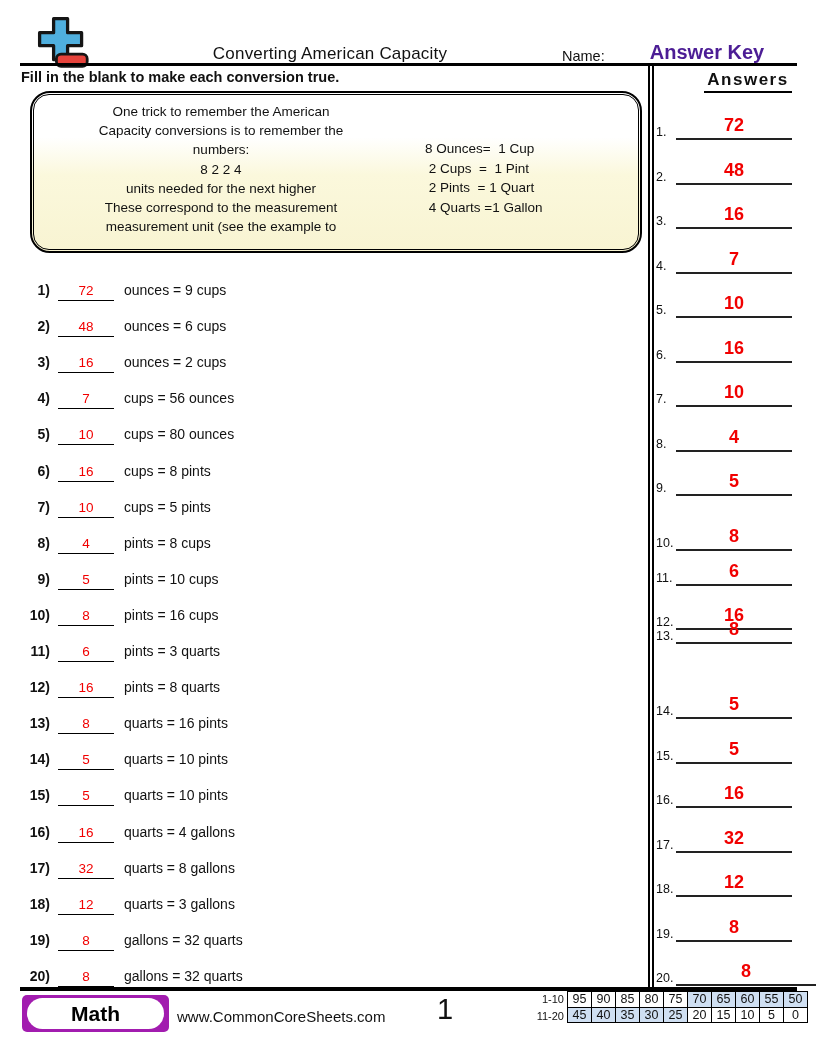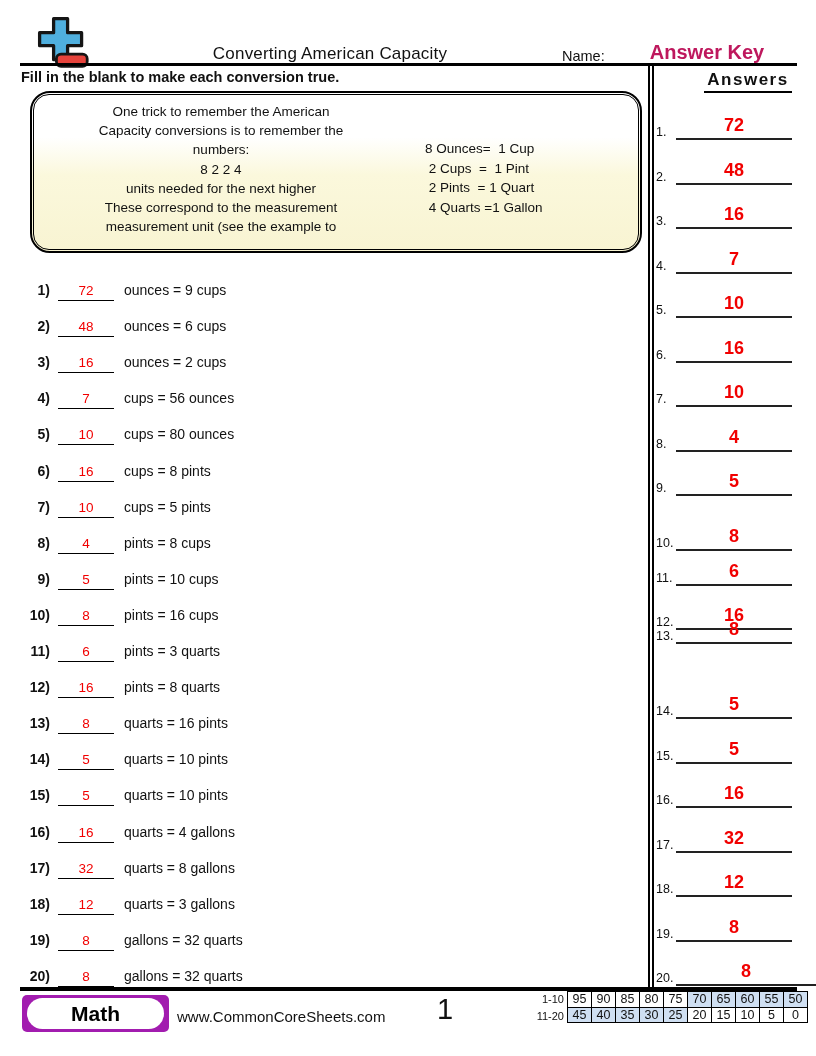--- a/index.html
+++ b/index.html
@@ -5,21 +5,21 @@
   html,body{margin:0;padding:0;background:#fff;}
   .page{position:relative;width:816px;height:1056px;background:#fff;overflow:hidden;
         font-family:"Liberation Sans",sans-serif;color:#111;}
 
   
   .logo{position:absolute;left:34px;top:14px;width:56px;height:56px;}
   .title{position:absolute;left:20px;top:44px;width:620px;text-align:center;
          font-size:17px;letter-spacing:.2px;}
   .name-label{position:absolute;left:562px;top:48px;font-size:14.5px;}
   .answer-key{position:absolute;left:618px;top:41px;width:178px;text-align:center;
-              font-size:20px;font-weight:bold;color:#be185d;}
+              font-size:20px;font-weight:bold;color:#4c1d95;}
   .header-rule{position:absolute;left:20px;top:63px;width:777px;height:3px;background:#000;}
   .instructions{position:absolute;left:21px;top:69px;font-size:14.5px;font-weight:bold;}
   .answers-title{position:absolute;left:676px;top:70px;width:144px;text-align:center;}
   .answers-title span{display:inline-block;font-size:17px;font-weight:bold;letter-spacing:1.5px;
                       border-bottom:2px solid #000;padding:0 3px 1px;}
   .divider{position:absolute;left:648px;top:66px;height:921px;width:2px;
            border-left:2px solid #000;border-right:2px solid #000;}
 
   
   .info-box{position:absolute;left:30px;top:91px;width:612px;height:162px;

